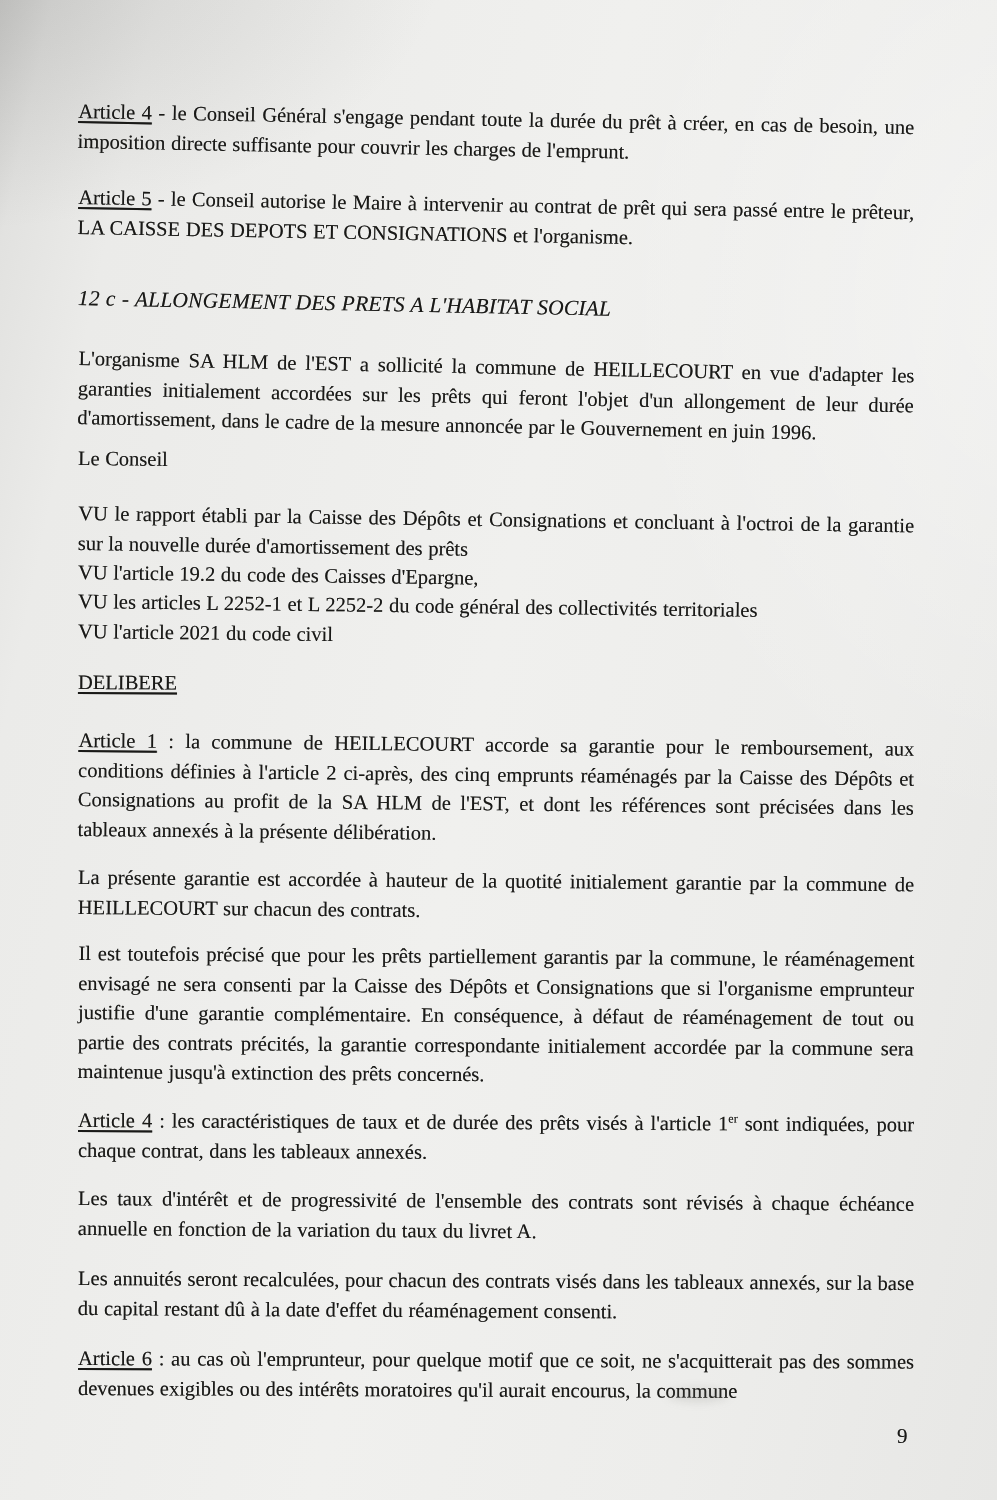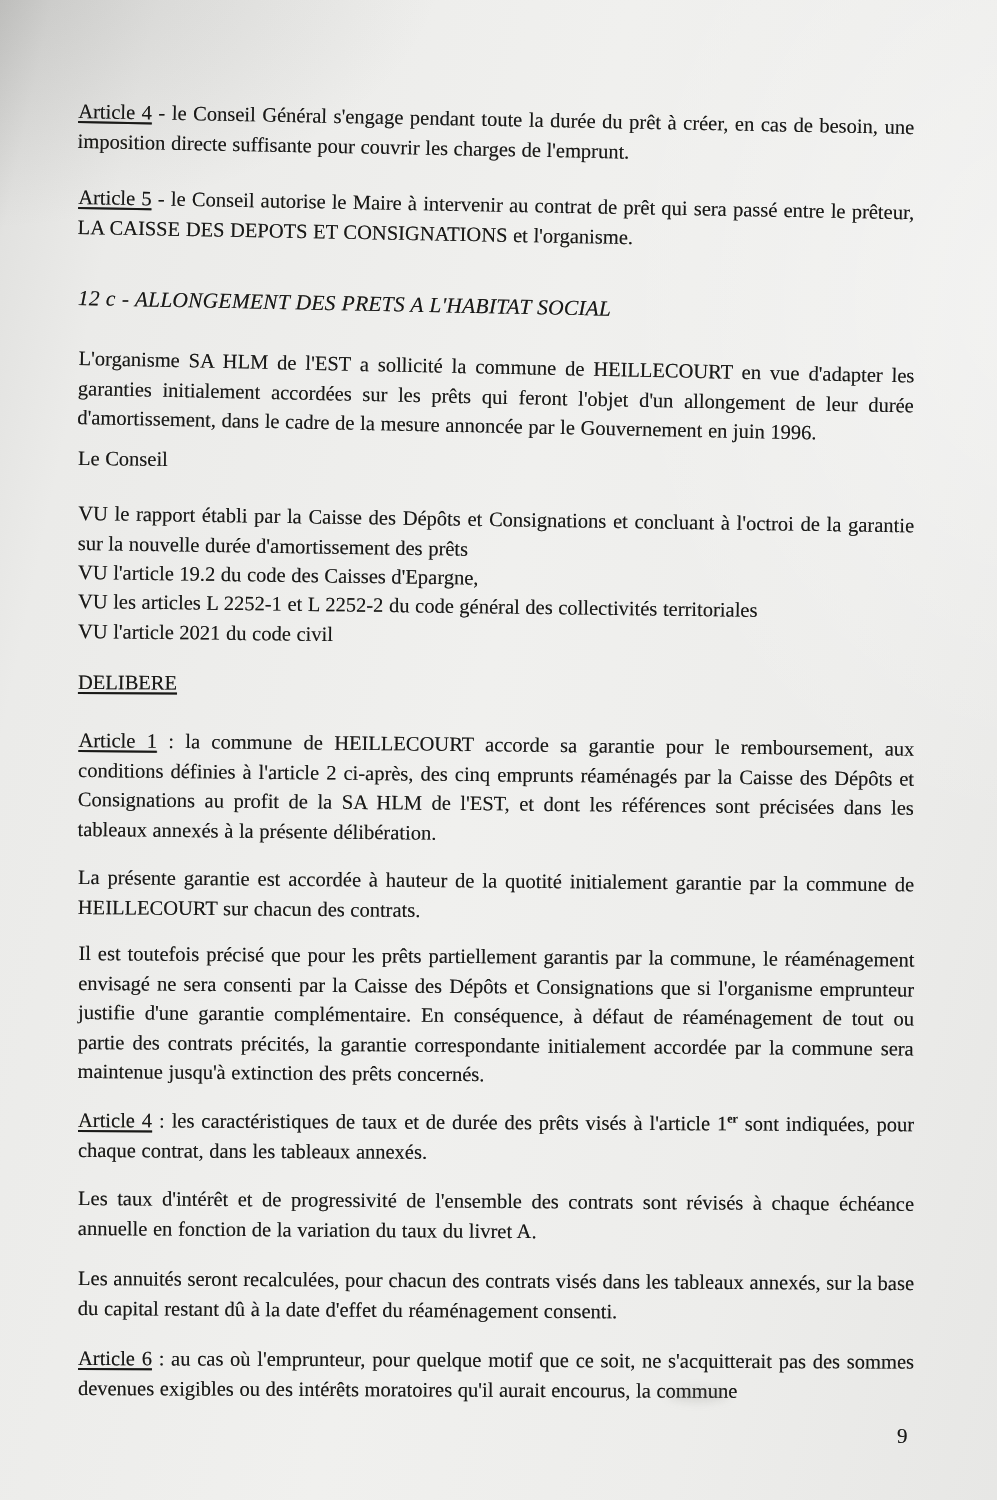--- a/index.html
+++ b/index.html
@@ -47,21 +47,20 @@
   }
   .underlined {
     text-decoration: underline;
     text-underline-offset: 3px;
   }
   .vu p { margin: 0; }
   sup {
     font-size: 12px;
     line-height: 0;
     vertical-align: super;
-    font-weight: bold;
   }
   .gap-26 { margin-bottom: 27px; }
   .gap-42 { margin-bottom: 42px; }
   .gap-30 { margin-bottom: 30px; }
   .gap-12 { margin-bottom: 12px; }
   .gap-25 { margin-bottom: 25px; }
   .gap-28 { margin-bottom: 28px; }
   .gap-19 { margin-bottom: 19px; }
   .gap-17 { margin-bottom: 17px; }
   .gap-20 { margin-bottom: 20px; }

